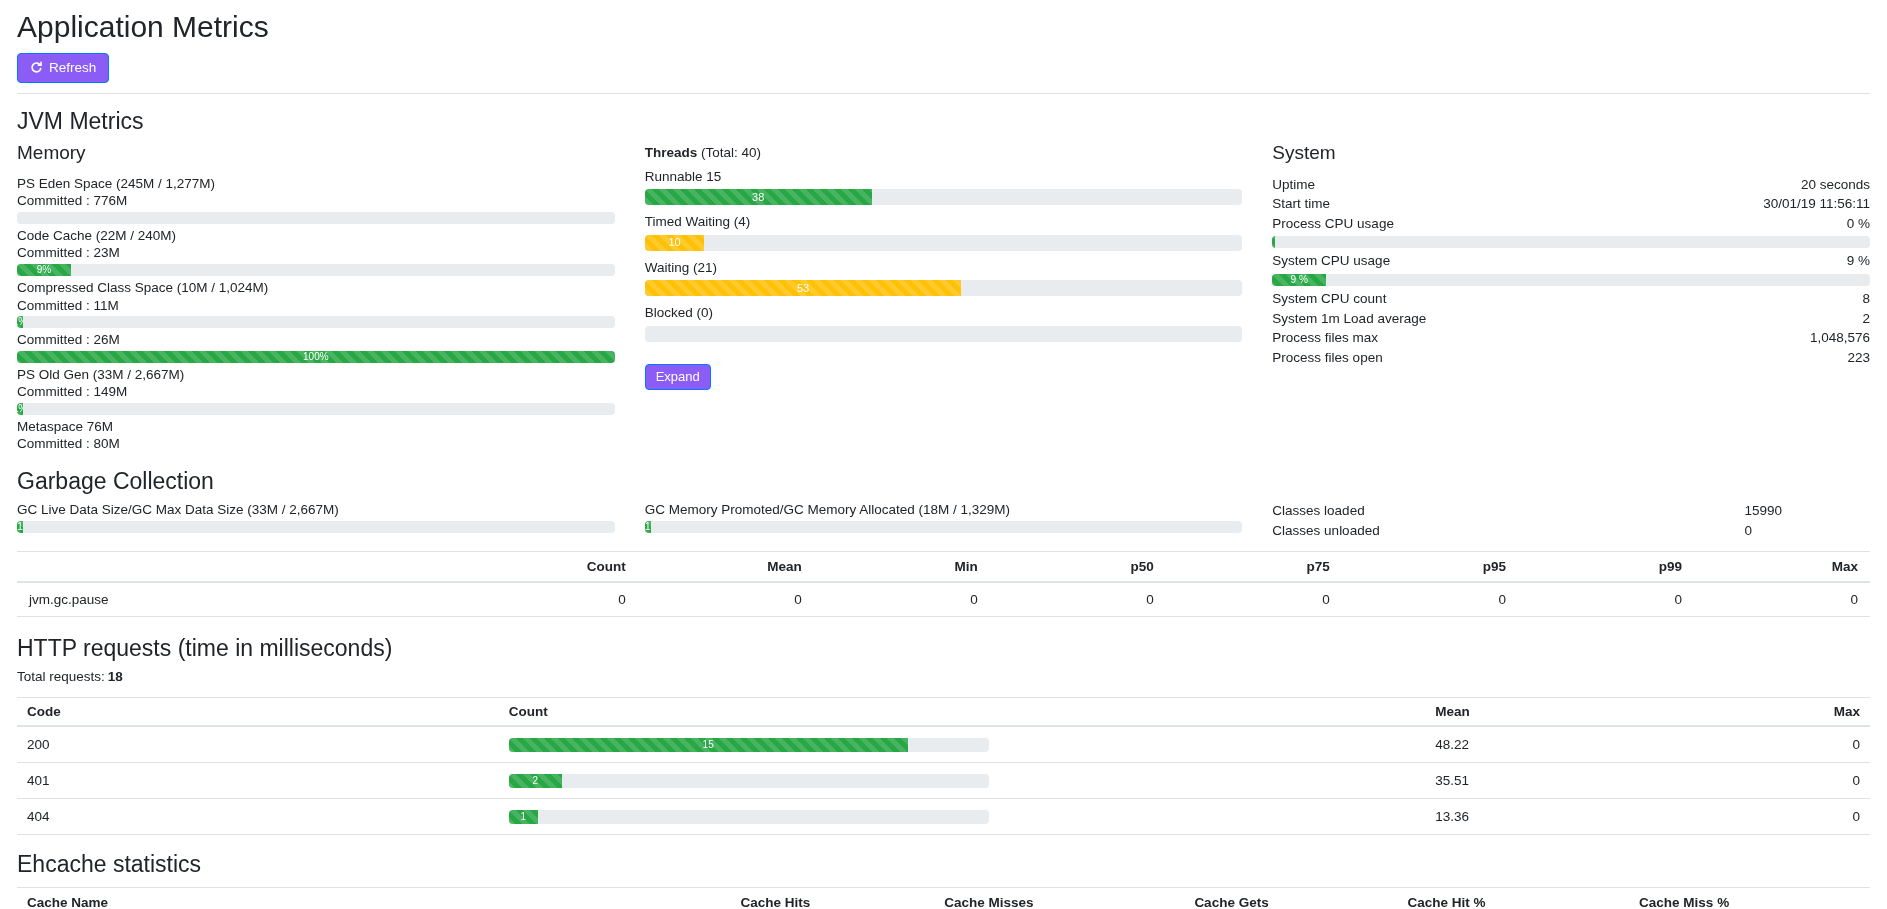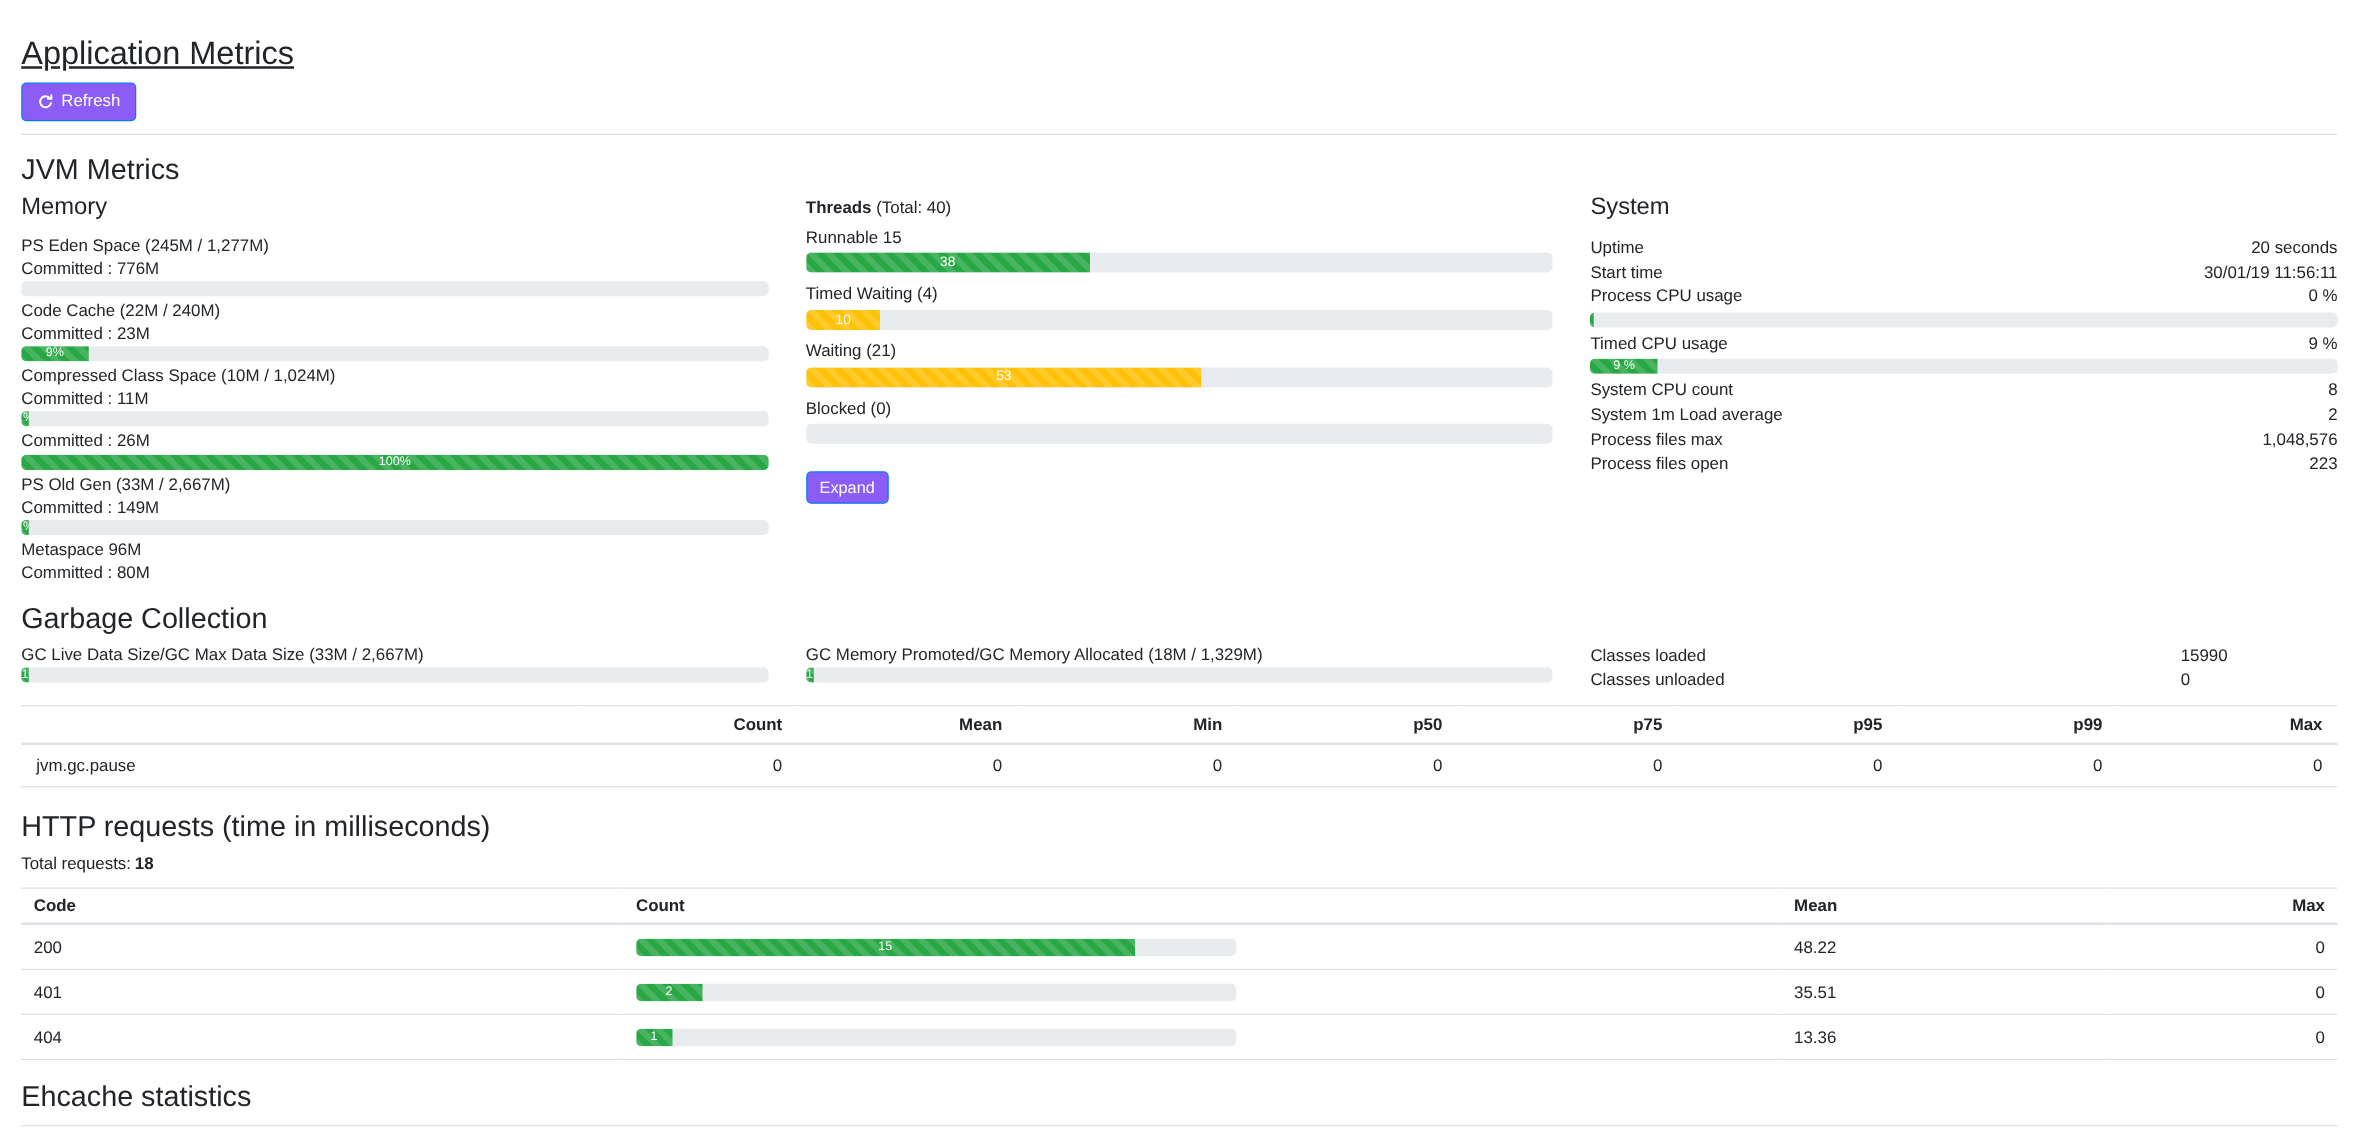--- a/index.html
+++ b/index.html
@@ -5,21 +5,21 @@
   * { box-sizing: border-box; }
   html, body { margin: 0; padding: 0; }
   body {
     width: 1887px; height: 909px; overflow: hidden;
     background: #fff; color: #212529;
     font-family: "Liberation Sans", "DejaVu Sans", sans-serif;
     font-size: 13.5px;
   }
   .container { padding: 0 17px; }
   h2, h3, h4 { font-weight: 500; margin: 0; }
-  .page-title { font-size: 26px; line-height: 1.15; margin: 28px 0 8px; text-decoration: underline; }
+  .page-title { font-size: 30px; line-height: 1.15; margin: 10px 0 8px; }
   .section-heading { font-size: 23px; line-height: 1.2; margin: 14px 0 6px; }
   .sub-heading { font-size: 19px; line-height: 1.2; margin: 0 0 10px; }
   hr { border: 0; border-top: 1px solid rgba(0,0,0,.12); margin: 10px 0 14px; }
 
   .btn {
     display: inline-flex; align-items: center; gap: 6px;
     background: #8b5cf6; color: #fff; border: 1px solid #007bff;
     border-radius: 4px; padding: 5px 12px; font-size: 13.5px;
     font-family: inherit; cursor: pointer; line-height: 1.4;
   }
@@ -150,21 +150,21 @@
         <div>PS Old Gen (33M / 2,667M)</div>
         <div>Committed : 149M</div>
         <div class="progress mem-progress">
           <div class="progress-bar striped bar-success" style="width: 1%;">
             <span>1%</span>
           </div>
         </div>
       </div>
 
       <div class="mem-item">
-        <div>Metaspace 96M</div>
+        <div>Metaspace 76M</div>
         <div>Committed : 80M</div>
       </div>
     </div>
 
     <div class="col col-text">
       <div class="threads-title">
         <strong>Threads</strong><span> (Total: 40)</span>
       </div>
 
       <div class="thread-label">Runnable 15</div>
@@ -214,21 +214,21 @@
       <div class="sys-row">
         <span>Process CPU usage</span>
         <span>0 %</span>
       </div>
       <div class="progress sys-progress">
         <div class="progress-bar striped bar-success" style="width: 0.5%;">
           <span></span>
         </div>
       </div>
       <div class="sys-row">
-        <span>Timed CPU usage</span>
+        <span>System CPU usage</span>
         <span>9 %</span>
       </div>
       <div class="progress sys-progress">
         <div class="progress-bar striped bar-success" style="width: 9%;">
           <span>9 %</span>
         </div>
       </div>
       <div class="sys-row">
         <span>System CPU count</span>
         <span>8</span>

